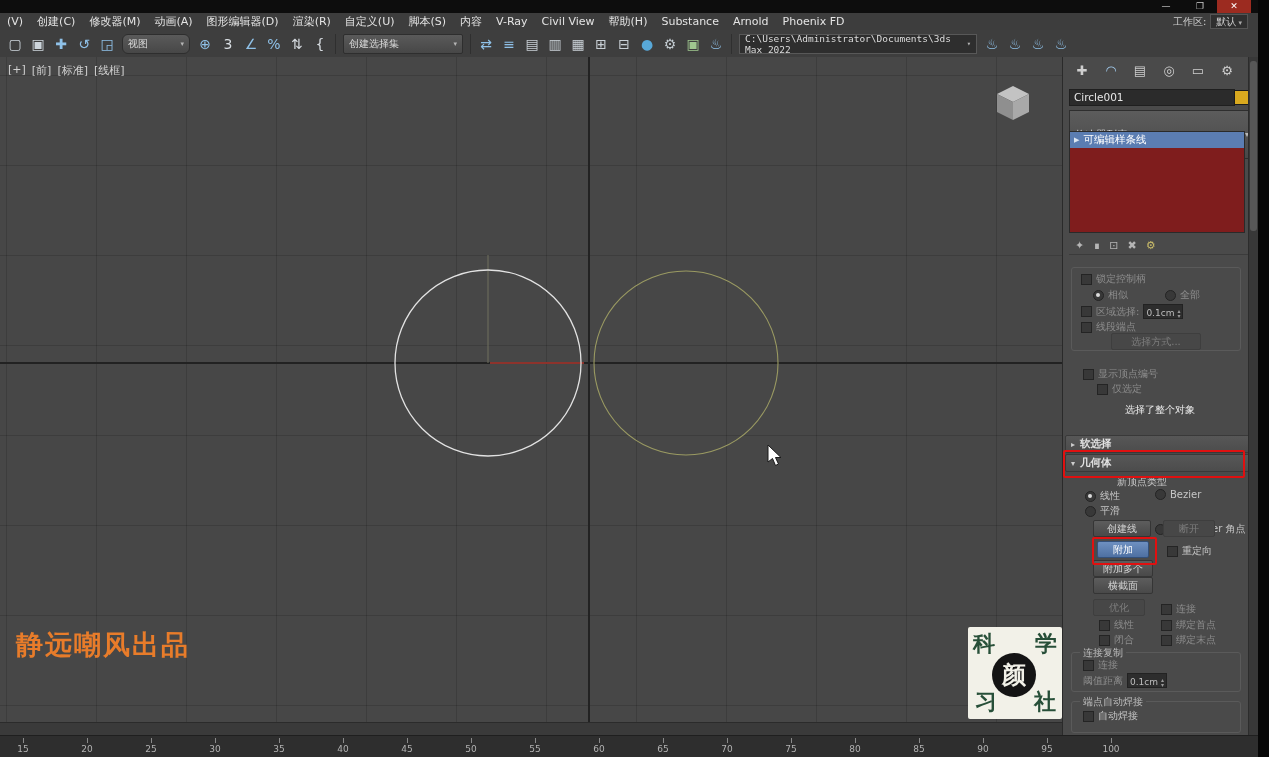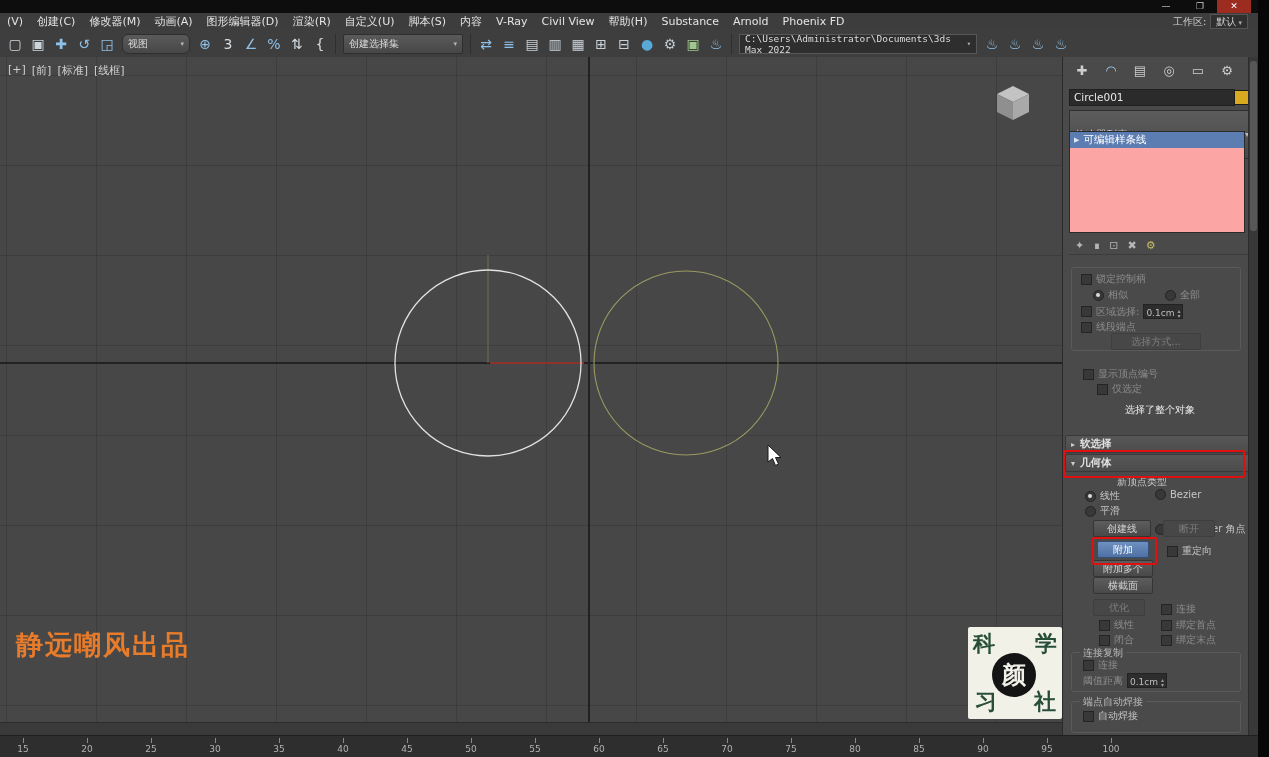--- a/index.html
+++ b/index.html
@@ -54,21 +54,21 @@
   
   .cmdpanel{position:absolute;left:1062px;top:57px;width:186px;height:678px;background:#4a4a4a;border-left:1px solid #2a2a2a;}
   .panel-tabs{position:absolute;left:10px;top:4px;display:flex;gap:11px;}
   .panel-tab{width:18px;height:18px;display:flex;align-items:center;justify-content:center;font-size:13px;}
   .name-field{position:absolute;left:6px;top:32px;width:160px;height:15px;background:#2b2b2b;border:1px solid #1f1f1f;
               color:#e8e8e8;font-size:10.5px;line-height:15px;padding-left:4px;}
   .color-swatch{position:absolute;left:171px;top:33px;width:13px;height:13px;border:1px solid #1c1c1c;}
   .mod-list{position:absolute;left:6px;top:53px;width:174px;height:17px;background:linear-gradient(#5c5c5c,#484848);
             border:1px solid #2e2e2e;display:flex;align-items:center;justify-content:space-between;padding:15px 5px;font-size:10.5px;color:#e0e0e0;}
   .mod-list::after{content:"▾";font-size:8px;color:#b8b8b8;}
-  .stack{position:absolute;left:6px;top:74px;width:174px;height:100px;background:#fca5a5;border:1px solid #2a2a2a;}
+  .stack{position:absolute;left:6px;top:74px;width:174px;height:100px;background:#7f1d1d;border:1px solid #2a2a2a;}
   .stack-row{height:16px;background:#5b7db2;color:#fff;font-size:10.5px;display:flex;align-items:center;padding-left:4px;gap:4px;}
   .stack-row::before{content:"▶";font-size:7px;color:#dce6f2;}
   .stack-tools{position:absolute;left:6px;top:179px;width:174px;height:18px;display:flex;align-items:center;gap:9px;padding-left:6px;
                border-bottom:1px solid #3b3b3b;}
   .stack-tool{font-size:11px;color:#b5b5b5;}
   
   .prow{position:absolute;display:flex;align-items:center;font-size:10px;color:#8c8c8c;white-space:nowrap;}
   .prow.en{color:#c6c6c6;}
   .cb{width:9px;height:9px;background:#383838;border:1px solid #242424;display:inline-block;margin-right:4px;flex:none;}
   .rb{width:9px;height:9px;border-radius:50%;background:#383838;border:1px solid #242424;display:inline-block;margin-right:4px;position:relative;flex:none;}

